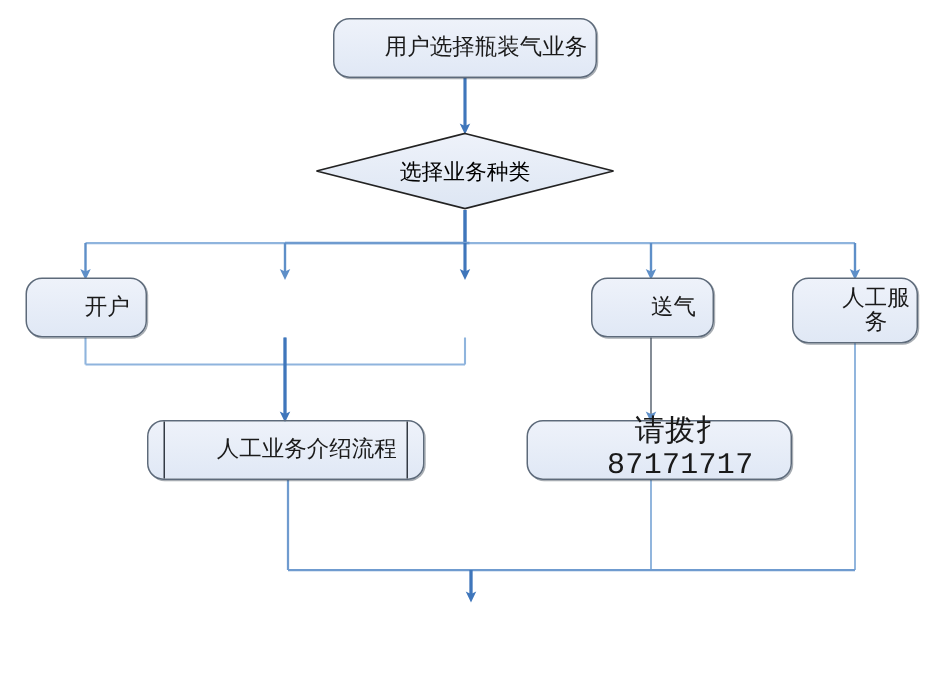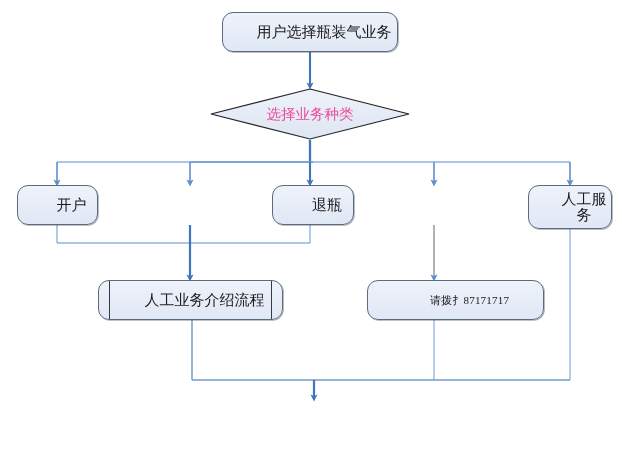--- a/index.html
+++ b/index.html
@@ -74,30 +74,29 @@
   .diamond-wrap svg { display: block; }
   .diamond-label {
     position: absolute;
     left: 0;
     top: 0;
     right: 0;
     bottom: 0;
     display: flex;
     align-items: center;
     justify-content: center;
-    color: #ec4899;
+    color: #000000;
   }
 
   .t14 { font-size: 14.5px; }
   .t15 { font-size: 15px; }
   .phone-num {
-    font-family: Liberation Serif, serif;
-    font-size: 11px;
+    font-family: Liberation Mono, monospace;
+    font-size: 20px;
     letter-spacing: 0.2px;
-    margin-left: 16px;
   }
 </style>
 </head>
 <body>
 
 <div id="canvas">
 
   <svg id="edges" viewBox="0 0 622 455" width="622" height="455" xmlns="http://www.w3.org/2000/svg">
     <defs>
       <marker id="ah-primary" markerWidth="9" markerHeight="9" refX="4.2" refY="4.3" orient="auto" markerUnits="userSpaceOnUse">
@@ -154,24 +153,24 @@
       <polygon points="100,1 199,26 100,51 1,26" fill="url(#dg)" stroke="#222222" stroke-width="1.2"></polygon>
     </svg>
     <div class="diamond-label t14">选择业务种类</div>
   </div>
 
   <div class="node shape-round t15" style="left:17px; top:185px; width:81px; height:40px;">
     <span>开户</span>
   </div>
 
 
-  <div class="node shape-round t15" style="left:272px; top:185px; width:82px; height:40px;">
-    <span>退瓶</span>
+
+  <div class="node shape-round t15" style="left:394px; top:185px; width:82px; height:40px;">
+    <span>送气</span>
   </div>
-
 
   <div class="node shape-round t15" style="left:528px; top:185px; width:84px; height:44px;">
     <span>人工服务</span>
   </div>
 
   <div class="node shape-predef t15" style="left:98px; top:280px; width:185px; height:40px;">
     <span class="bar-l"></span>
     <span class="bar-r"></span>
     <span>人工业务介绍流程</span>
   </div>

